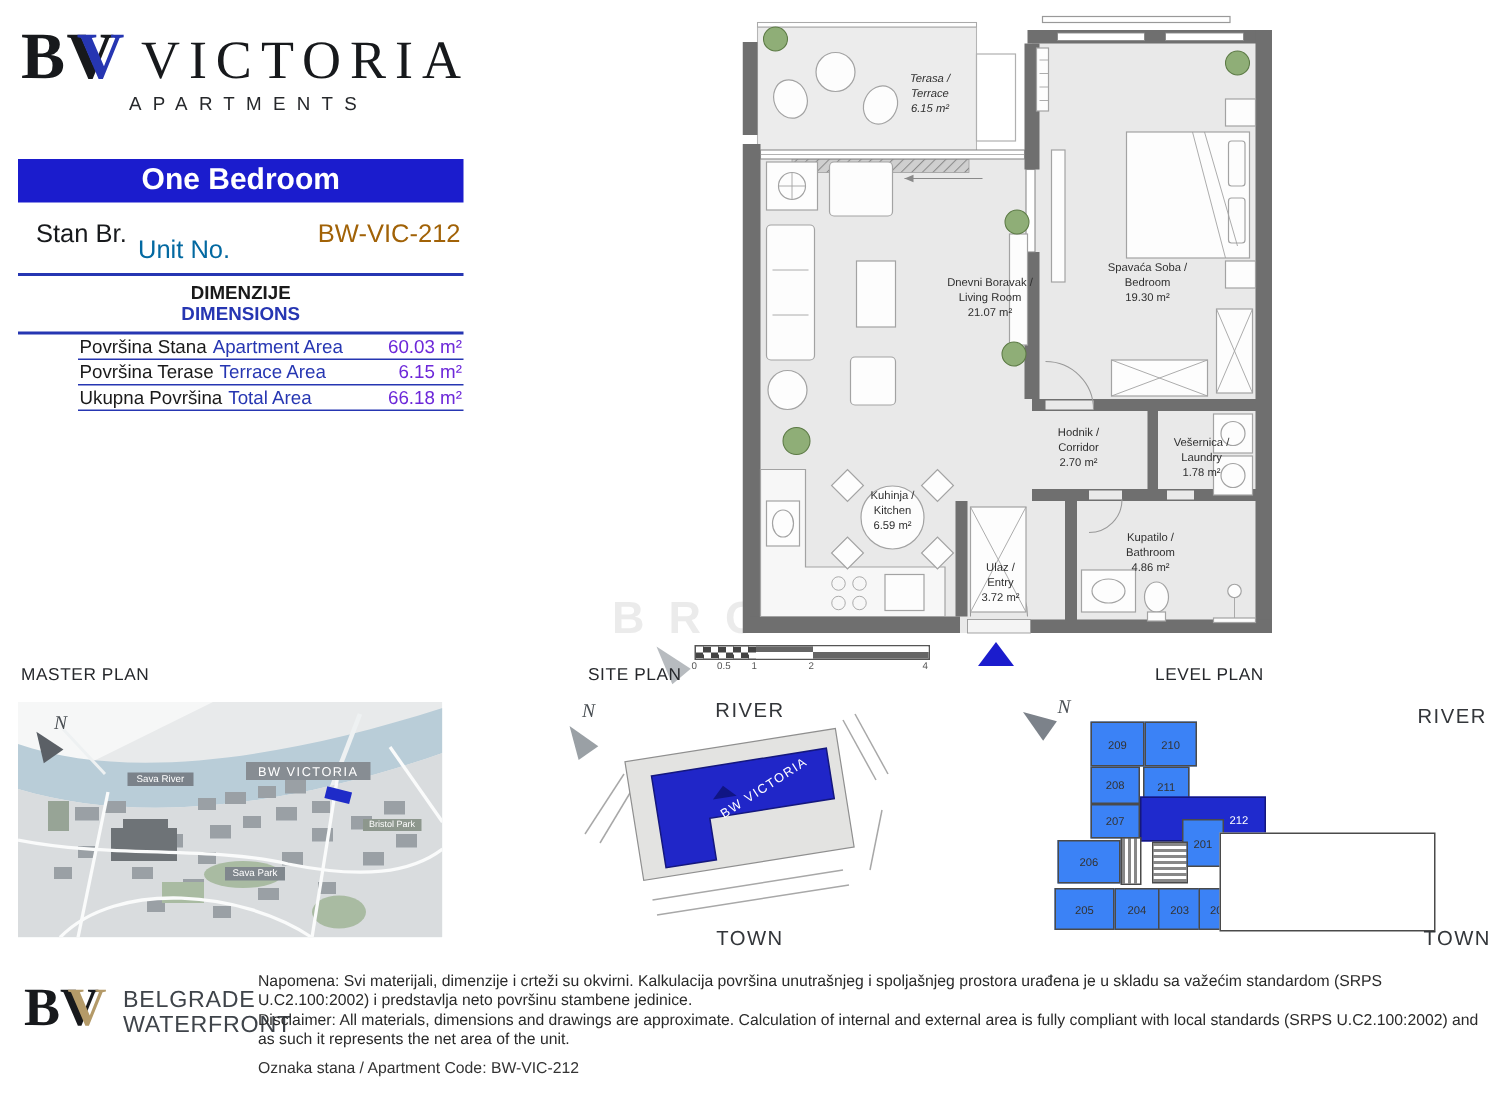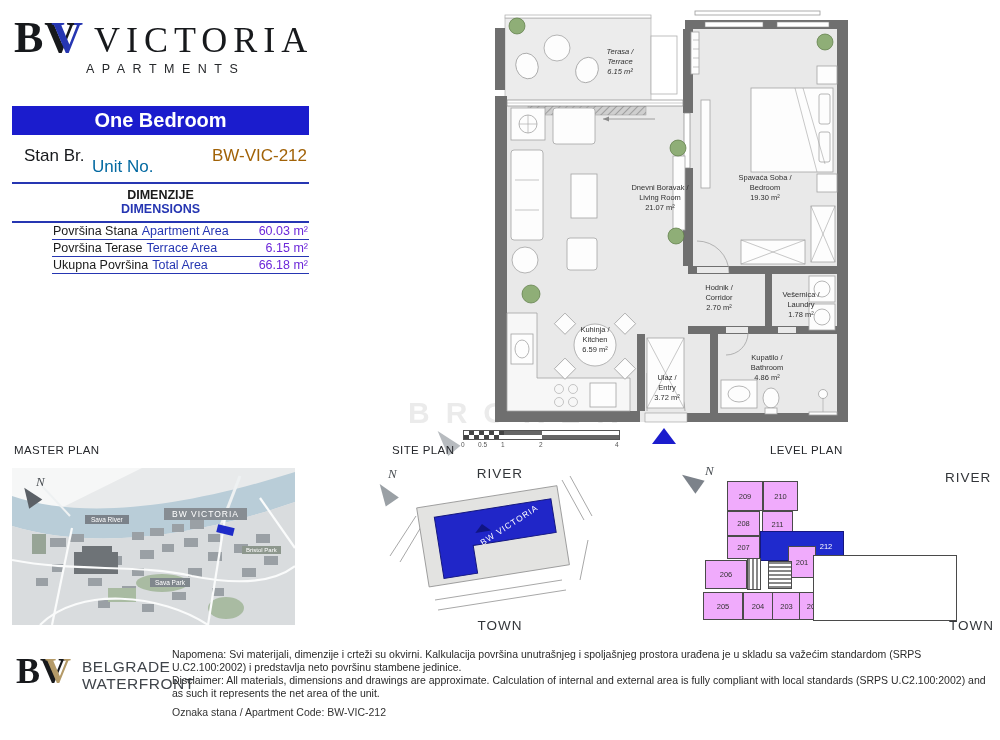--- a/index.html
+++ b/index.html
@@ -46,21 +46,21 @@
   
   .sectitle{font-size:11.5px;color:#26282c;letter-spacing:0.4px;}
   .geo{font-size:13.5px;color:#33363a;letter-spacing:1px;}
   
   #masterplan{left:12px;top:468px;width:283px;height:157px;overflow:hidden;}
   .maplabel{position:absolute;color:#fff;white-space:nowrap;}
   
   #siteplan{left:380px;top:458px;width:240px;height:188px;}
   
   #levelplan{left:683px;top:458px;width:310px;height:180px;}
-  .unit{position:absolute;border:1px solid #4a4a4a;background:#f0abfc;display:flex;align-items:center;
+  .unit{position:absolute;border:1px solid #4a4a4a;background:#3b82f6;display:flex;align-items:center;
         justify-content:center;font-size:7.5px;color:#333;}
   .unit.hl{background:#1f2acd;color:#fff;border-color:#14177e;padding-left:48px;}
   .shaft{position:absolute;border:1px solid #4a4a4a;}
   
   #flogo{left:16px;top:650px;font-family:"Liberation Serif",serif;font-size:36px;font-weight:700;color:#17191c;}
   #flogo .vgold{color:#b49a68;margin-left:-21px;}
   #fcompany{left:82px;top:658px;font-size:15.5px;letter-spacing:0.5px;color:#3f444a;line-height:17px;}
   #fnote{left:172px;top:648px;width:820px;font-size:10.5px;line-height:13px;color:#2a2a2a;}
   #fcode{left:172px;top:706px;font-size:10.5px;color:#333;}
 </style>

